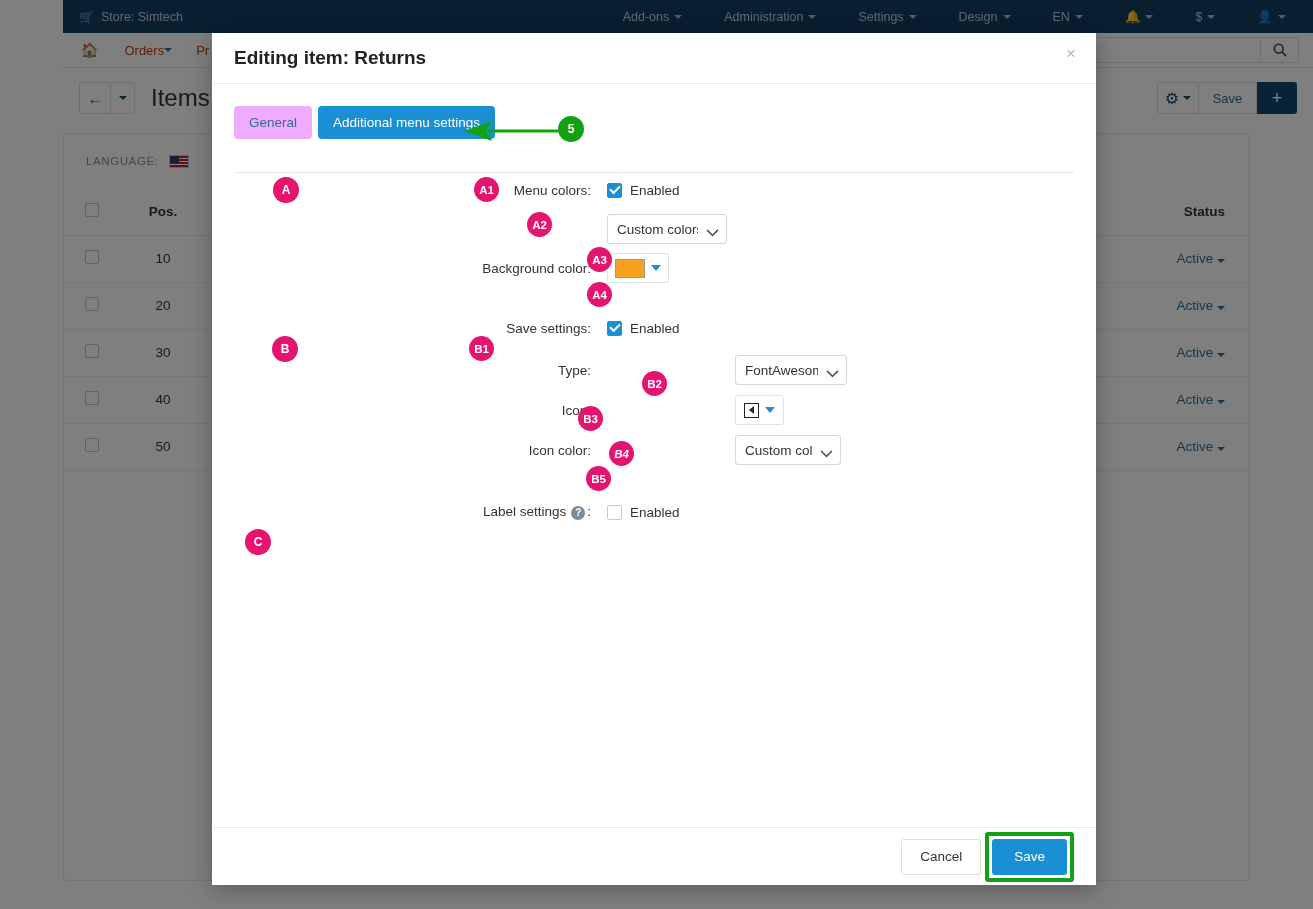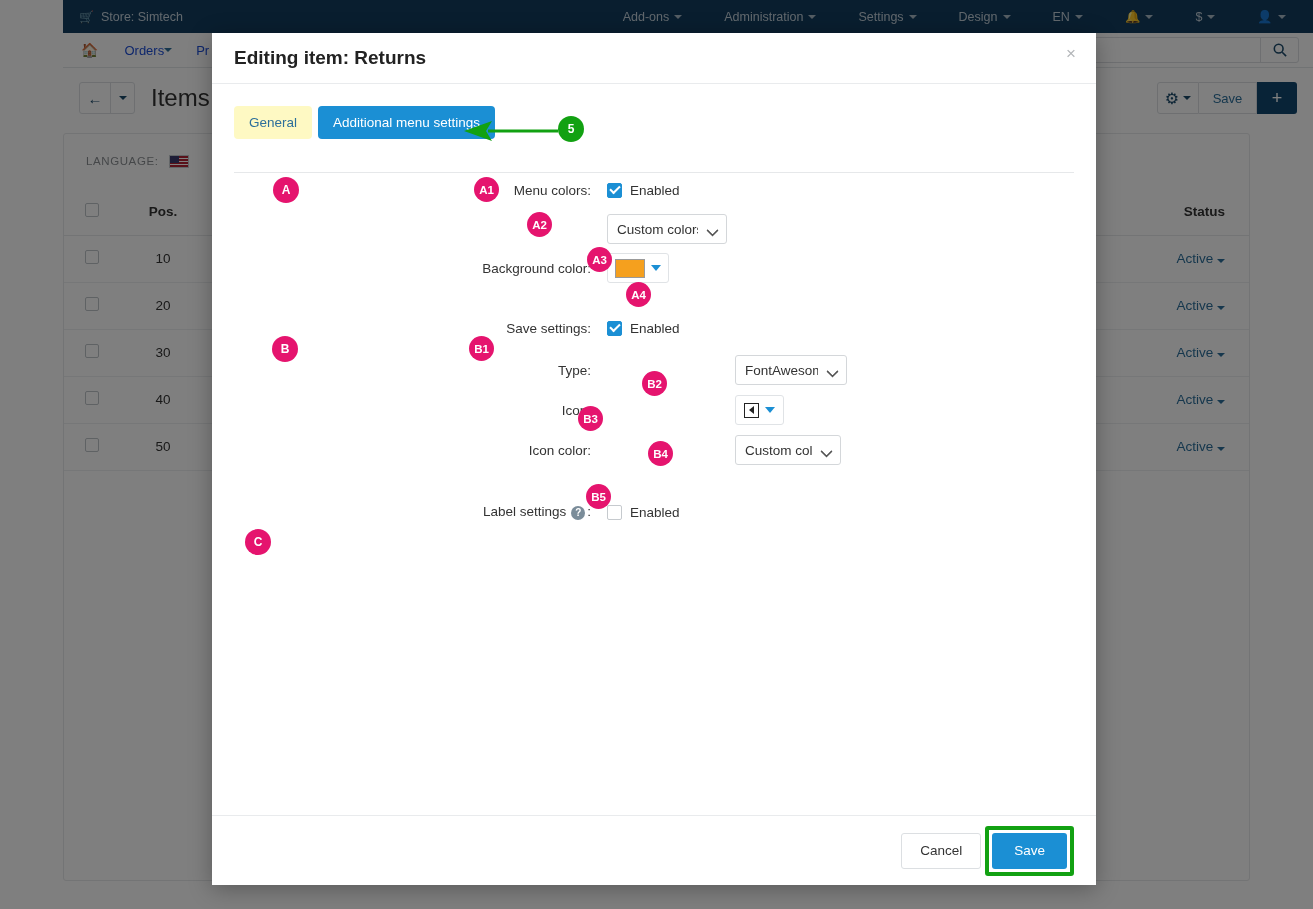--- a/index.html
+++ b/index.html
@@ -31,21 +31,21 @@
   .tb-item { color:#c3d0db; font-size:12.5px; padding:0 13px; display:flex; align-items:center; gap:5px; white-space:nowrap; }
   .caret-d { width:0;height:0;border-left:4px solid transparent;border-right:4px solid transparent;border-top:4px solid #a9bac7; display:inline-block; }
 
   
   .navbar {
     position:absolute; left:63px; top:33px; width:1250px; height:35px;
     background:#ffffff; border-bottom:1px solid #e3e6e8;
     display:flex; align-items:center;
   }
   .nav-home { padding:0 14px 0 18px; color:#1b4a6b; font-size:14px; }
-  .nav-item { color:#1d4ed8; font-size:13px; padding:0 12px; display:flex; align-items:center; }
+  .nav-item { color:#c2410c; font-size:13px; padding:0 12px; display:flex; align-items:center; }
   .caret-blue { width:0;height:0;border-left:4px solid transparent;border-right:4px solid transparent;border-top:4px solid #2c6f9b; display:inline-block; }
   .nav-search {
     margin-left:auto; margin-right:14px;
     display:flex; align-items:stretch; height:26px;
     border:1px solid #dcdfe2; border-radius:3px; width:265px; background:#fff;
   }
   .nav-search input { flex:1; border:0; outline:0; padding:0 8px; font-size:12px; }
   .nav-search .searchbtn {
     width:38px; border-left:1px solid #dcdfe2; display:flex; align-items:center; justify-content:center;
     color:#1b4a6b;
@@ -105,21 +105,21 @@
     border-bottom:1px solid #e9ebed; position:relative;
   }
   .modal-title { font-size:19px; font-weight:bold; color:#222; }
   .modal-close {
     position:absolute; right:20px; top:12px; color:#b3b6b9; font-size:17px; line-height:1;
   }
   .modal-body { flex:1; padding:0; position:relative; }
 
   .tabsrow { padding:22px 22px 0 22px; display:flex; align-items:center; gap:6px; }
   .tab {
-    font-size:13.5px; padding:9px 15px; border-radius:4px; color:#2c6f9b; background:#fef9c3;
+    font-size:13.5px; padding:9px 15px; border-radius:4px; color:#2c6f9b; background:#f0abfc;
   }
   .tab.active { background:#1b8fd4; color:#fff; }
   .tabs-sep { position:absolute; left:22px; right:22px; top:88px; height:1px; background:#e6e8ea; }
 
   .form { padding:34px 0 0 0; position:relative; }
   .frow { display:flex; align-items:center; min-height:34px; margin-bottom:5px; }
   .flabel { width:395px; text-align:right; padding-right:16px; font-size:13.5px; color:#333; }
   .fctl { display:flex; align-items:center; }
 
   .ckrow { display:flex; align-items:center; gap:8px; }
@@ -166,21 +166,21 @@
     border-top:4px solid transparent; border-bottom:4px solid transparent; border-right:5px solid #222;
   }
 
   .helpic {
     display:inline-flex; align-items:center; justify-content:center;
     width:14px;height:14px;border-radius:50%;background:#7a8c99;color:#fff;
     font-size:10px; font-weight:bold; margin:0 2px 0 5px; vertical-align:middle;
   }
 
   .modal-foot {
-    height:70px; border-top:1px solid #e9ebed; display:flex; align-items:center; justify-content:flex-end;
+    height:58px; border-top:1px solid #e9ebed; display:flex; align-items:center; justify-content:flex-end;
     padding:0 22px; gap:0;
   }
   .btn-cancel {
     border:1px solid #dcdfe2; background:#fff; color:#333; font-size:13.5px;
     height:36px; padding:0 18px; border-radius:3px; font-family:"Liberation Sans",sans-serif;
   }
   .save-hl { border:4px solid #12a112; border-radius:3px; padding:3px; margin-left:4px; }
   .btn-save {
     background:#1b8fd4; color:#fff; border:0; font-size:13.5px; height:36px; padding:0 22px;
     border-radius:3px; font-family:"Liberation Sans",sans-serif;
@@ -443,27 +443,27 @@
       <button class="btn-save">Save</button>
     </span>
   </div>
 </div>
 
 <div id="annotations">
     <div class="badge md" style="left: 273px; top: 177px;">A</div>
     <div class="badge sm" style="left: 474px; top: 177px;">A1</div>
     <div class="badge sm" style="left: 527px; top: 212px;">A2</div>
     <div class="badge sm" style="left: 587px; top: 247px;">A3</div>
-    <div class="badge sm" style="left: 587px; top: 282px; margin-left: 39px;">A4</div>
+    <div class="badge sm" style="left: 587px; top: 282px;">A4</div>
     <div class="badge md" style="left: 272px; top: 336px;">B</div>
     <div class="badge sm" style="left: 469px; top: 336px;">B1</div>
     <div class="badge sm" style="left: 642px; top: 371px;">B2</div>
     <div class="badge sm" style="left: 578px; top: 406px;">B3</div>
-    <div class="badge sm" style="left: 648px; top: 441px;">B4</div>
-    <div class="badge sm" style="left: 586px; top: 484px;">B5</div>
+    <div class="badge sm" style="left: 609px; top: 441px; font-style: italic;">B4</div>
+    <div class="badge sm" style="left: 586px; top: 466px;">B5</div>
     <div class="badge md" style="left: 245px; top: 529px;">C</div>
     <div class="badge green" style="left: 558px; top: 116px;">5</div>
   </div>
 
 <div class="arrow-wrap" style="left:462px; top:120px; width:98px; height:22px;">
   <svg width="98" height="22" viewBox="0 0 98 22">
     <line x1="26" y1="11" x2="96" y2="11" stroke="#12a112" stroke-width="3"></line>
     <polygon points="2,11 30,1 24,11 30,21" fill="#12a112"></polygon>
   </svg>
 </div>

